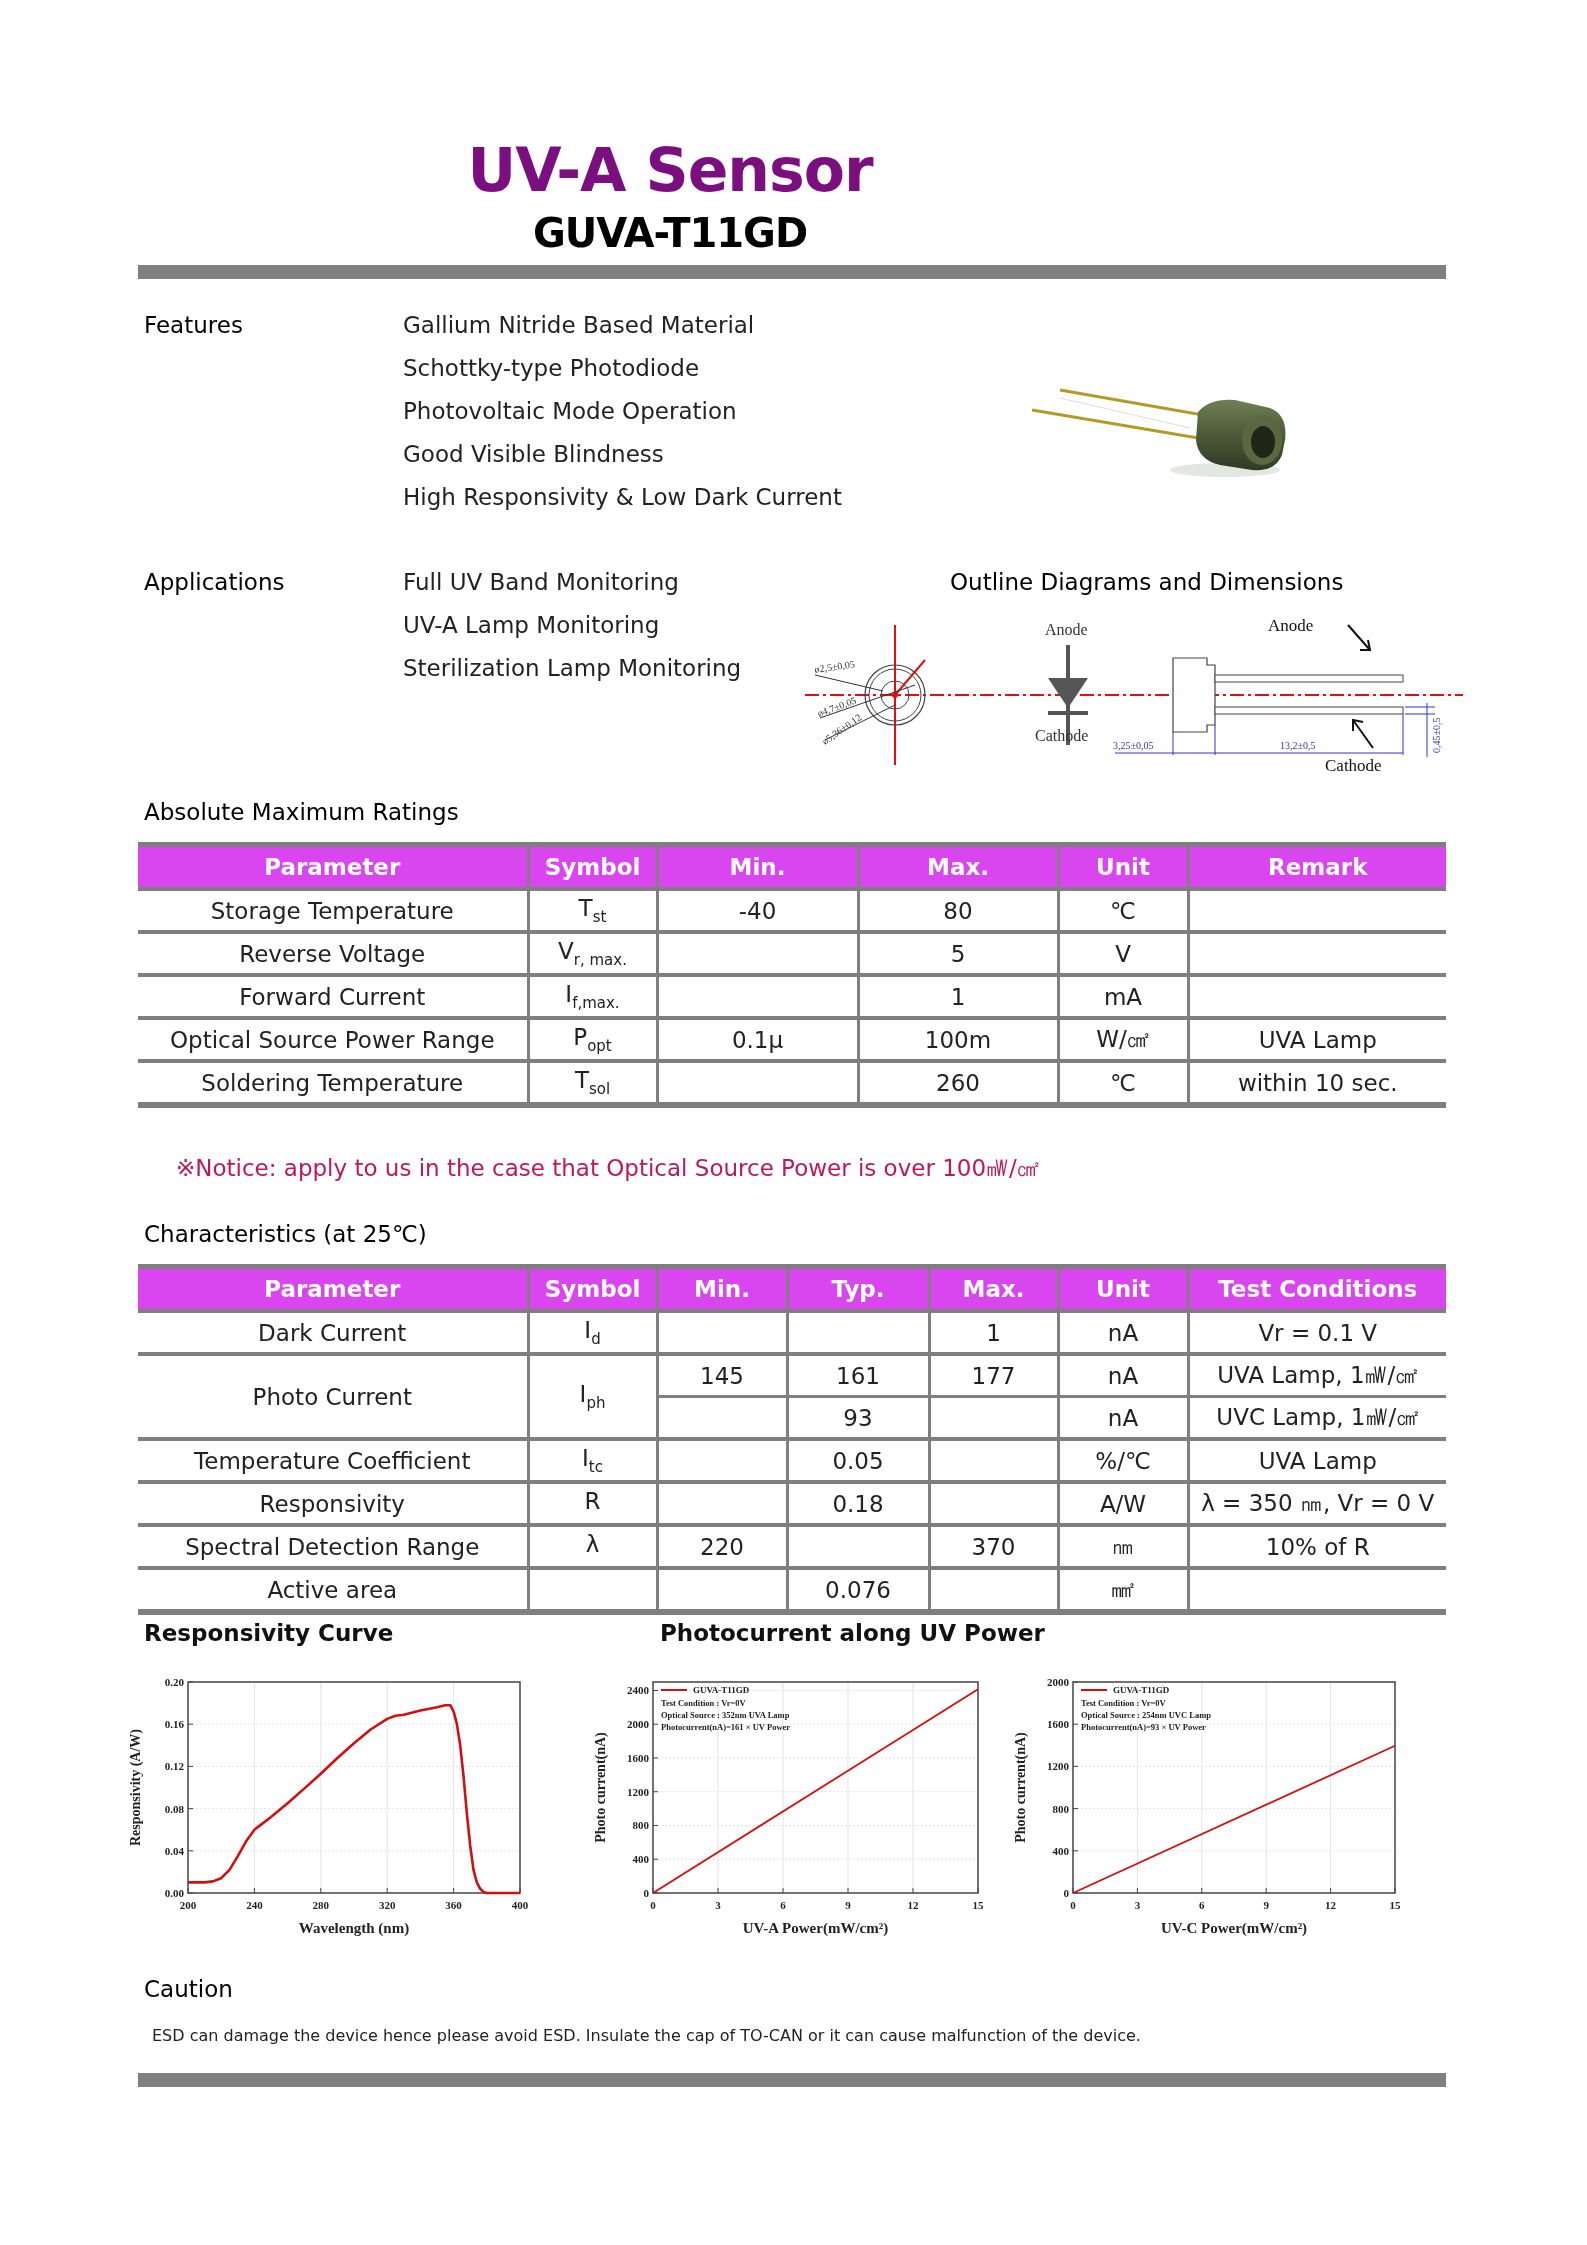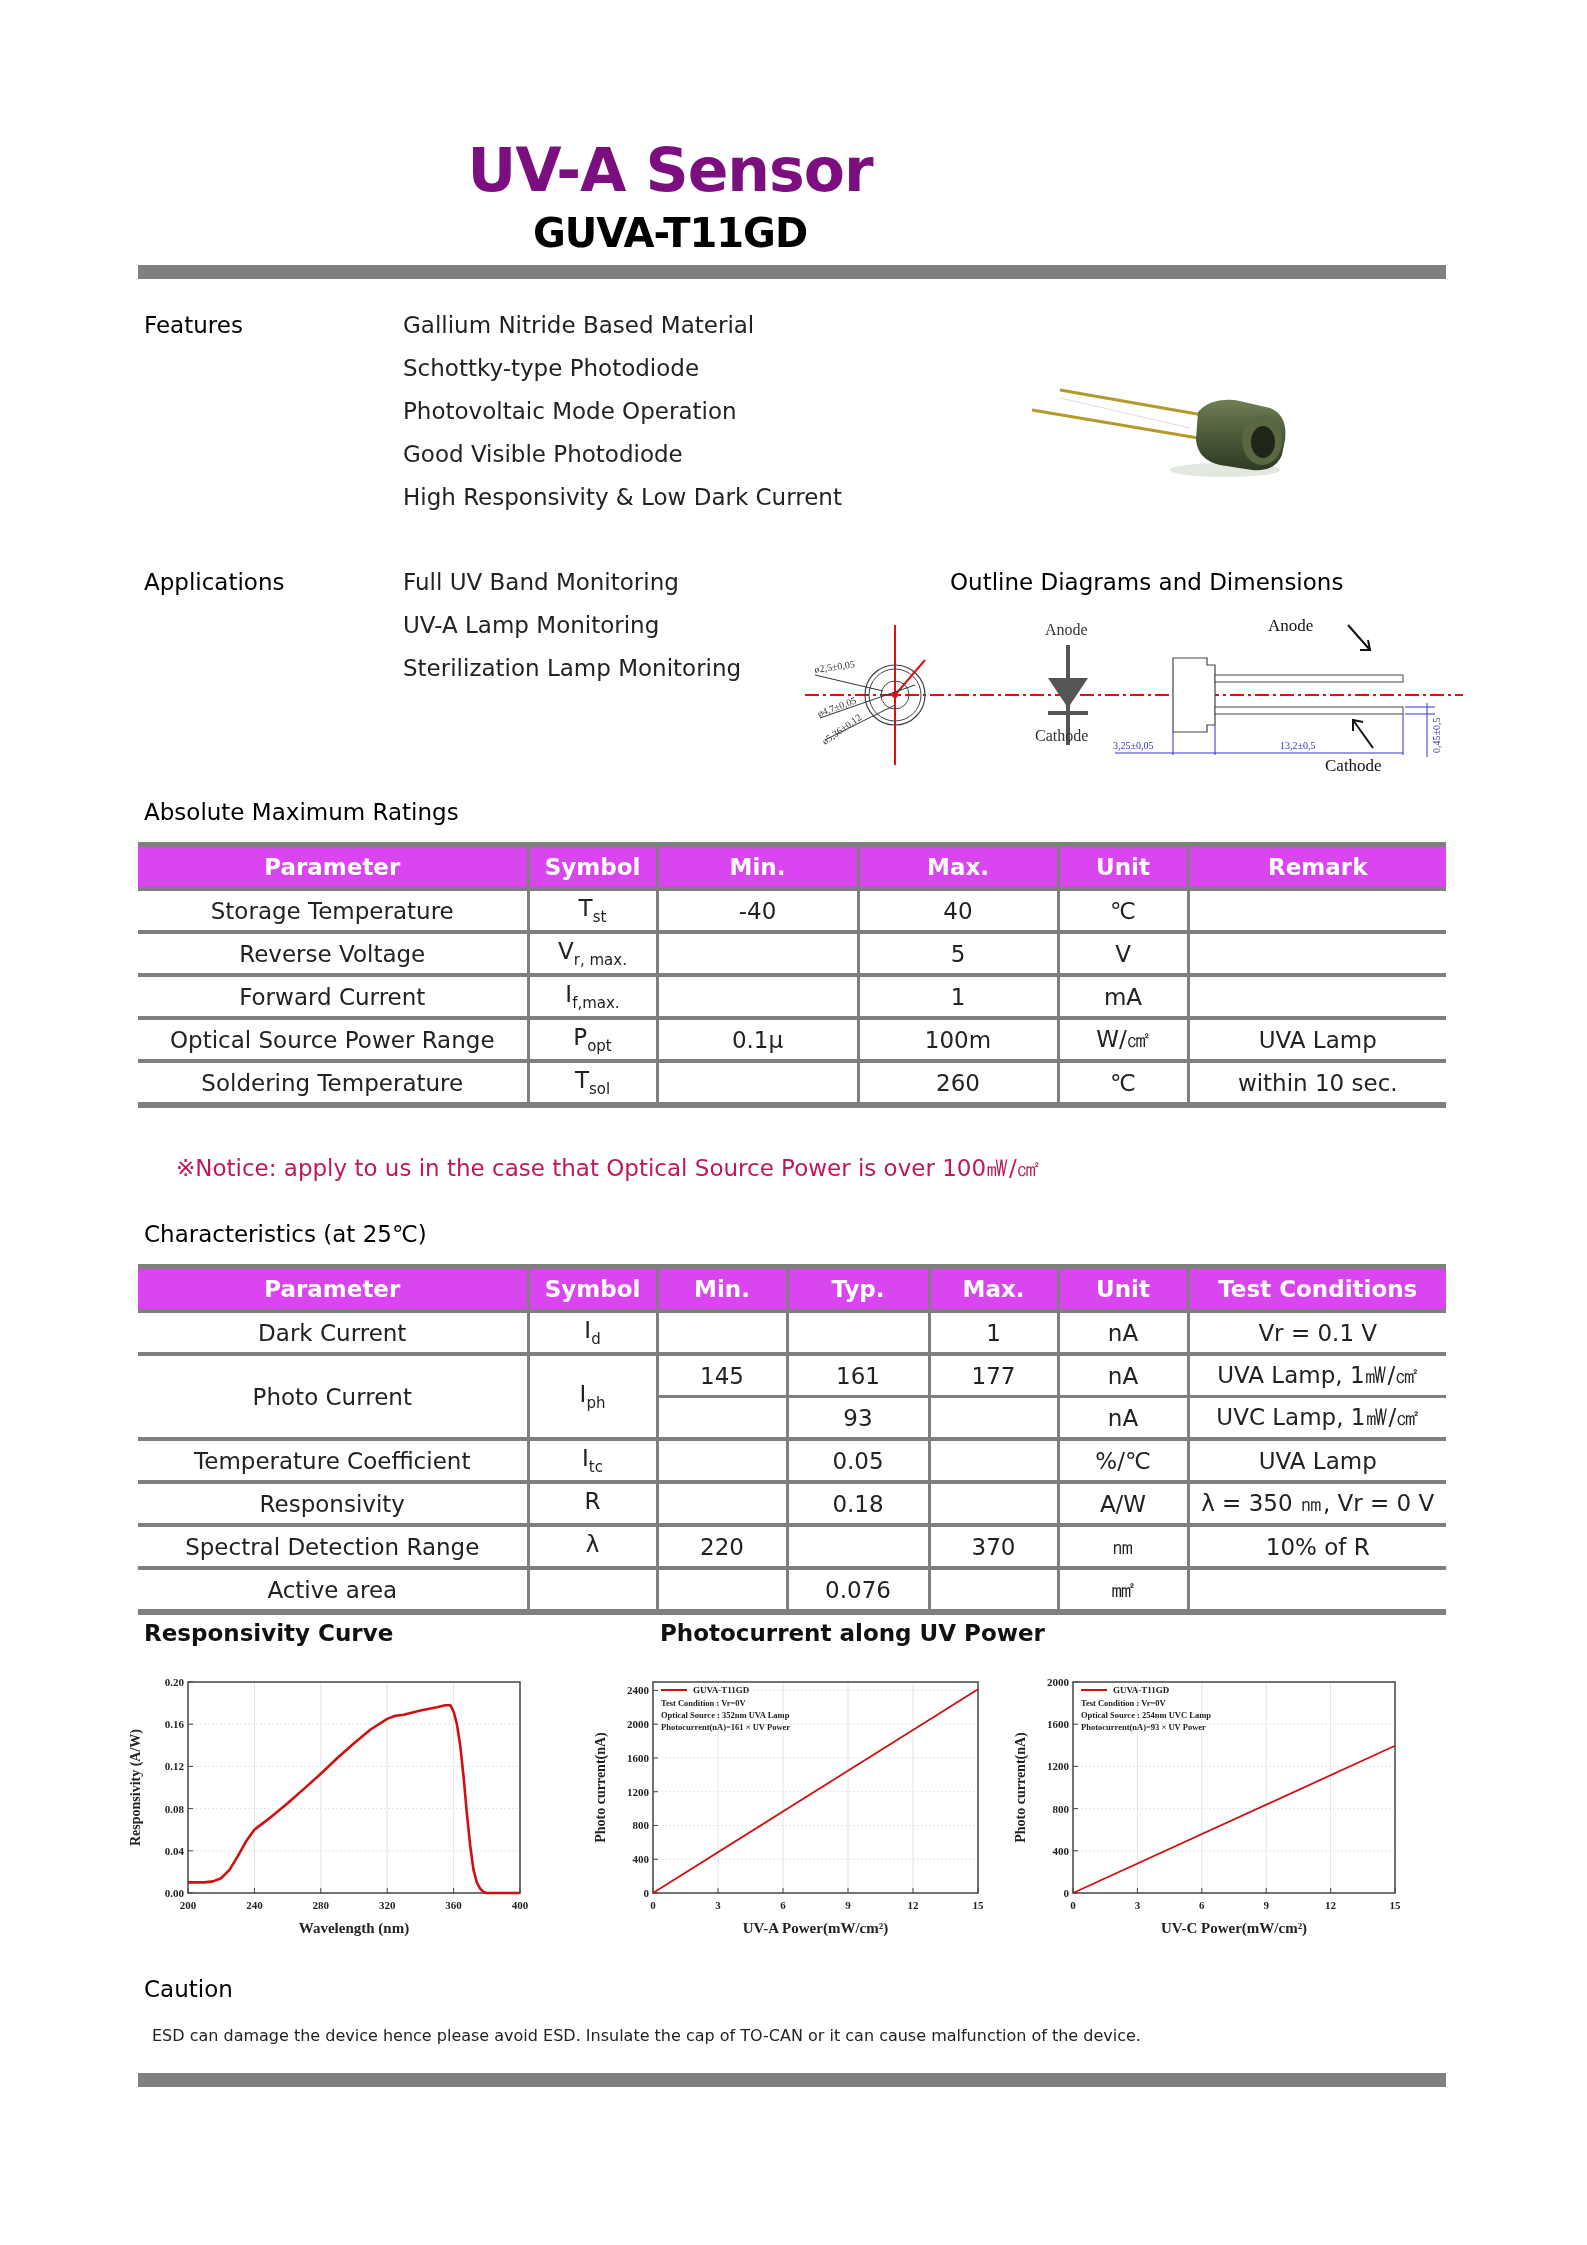--- a/index.html
+++ b/index.html
@@ -30,21 +30,21 @@
 
 <div class="abs title">UV-A Sensor</div>
 <div class="abs subtitle">GUVA-T11GD</div>
 <div class="abs bar" style="top:265px"></div>
 
 <div class="abs sec-label" style="left:144px; top:312px">Features</div>
 <div>
   <div class="abs item" style="top:312px">Gallium Nitride Based Material</div>
   <div class="abs item" style="top:355px">Schottky-type Photodiode</div>
   <div class="abs item" style="top:398px">Photovoltaic Mode Operation</div>
-  <div class="abs item" style="top:441px">Good Visible Photodiode</div>
+  <div class="abs item" style="top:441px">Good Visible Blindness</div>
   <div class="abs item" style="top:484px">High Responsivity &amp; Low Dark Current</div>
 </div>
 
 <svg class="abs" style="left:1020px; top:360px" width="280" height="120">
   <defs>
     <linearGradient id="can" x1="0" y1="0" x2="0" y2="1">
       <stop offset="0" stop-color="#6f7f55"></stop>
         <stop offset="0.5" stop-color="#4b5a38"></stop>
         <stop offset="1" stop-color="#2f3a24"></stop>
     </linearGradient>
@@ -137,21 +137,21 @@
       <th>Max.</th>
       <th>Unit</th>
       <th>Remark</th>
     </tr>
   </thead>
   <tbody id="amr-body">
       <tr>
         <td class="first">Storage Temperature</td>
         <td><span>T</span><sub>st</sub></td>
         <td>-40</td>
-        <td>40</td>
+        <td>80</td>
         <td>℃</td>
         <td></td>
       </tr>
       <tr>
         <td class="first">Reverse Voltage</td>
         <td><span>V</span><sub>r, max.</sub></td>
         <td></td>
         <td>5</td>
         <td>V</td>
         <td></td>

